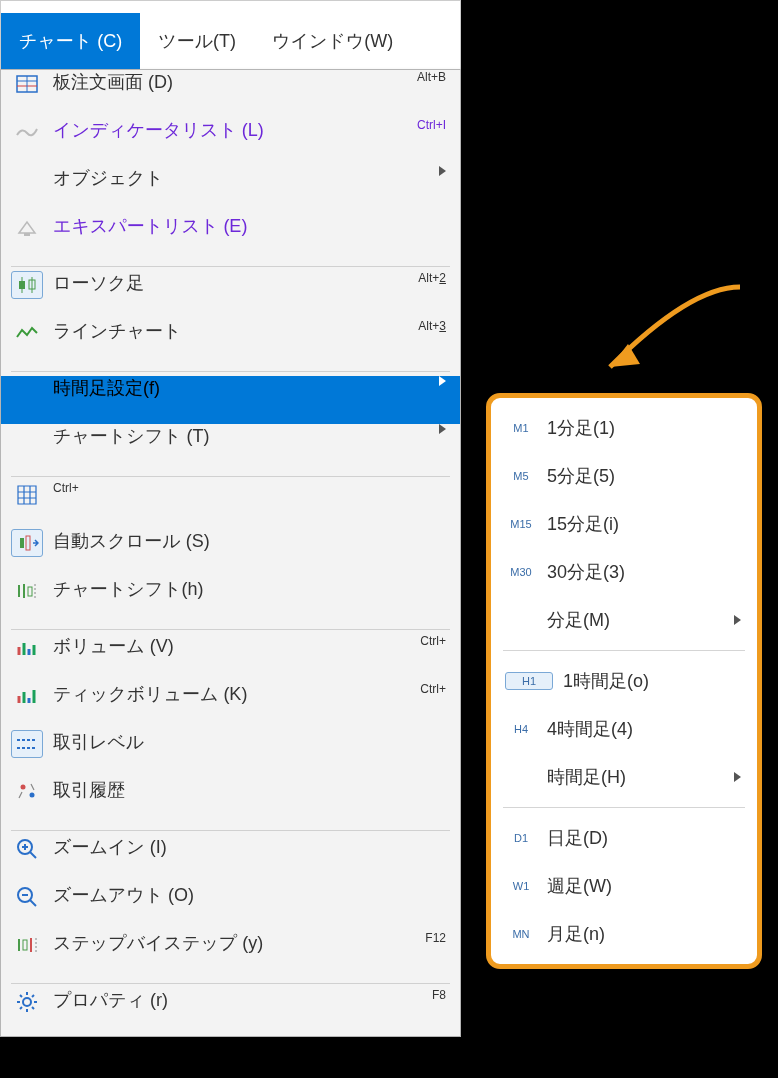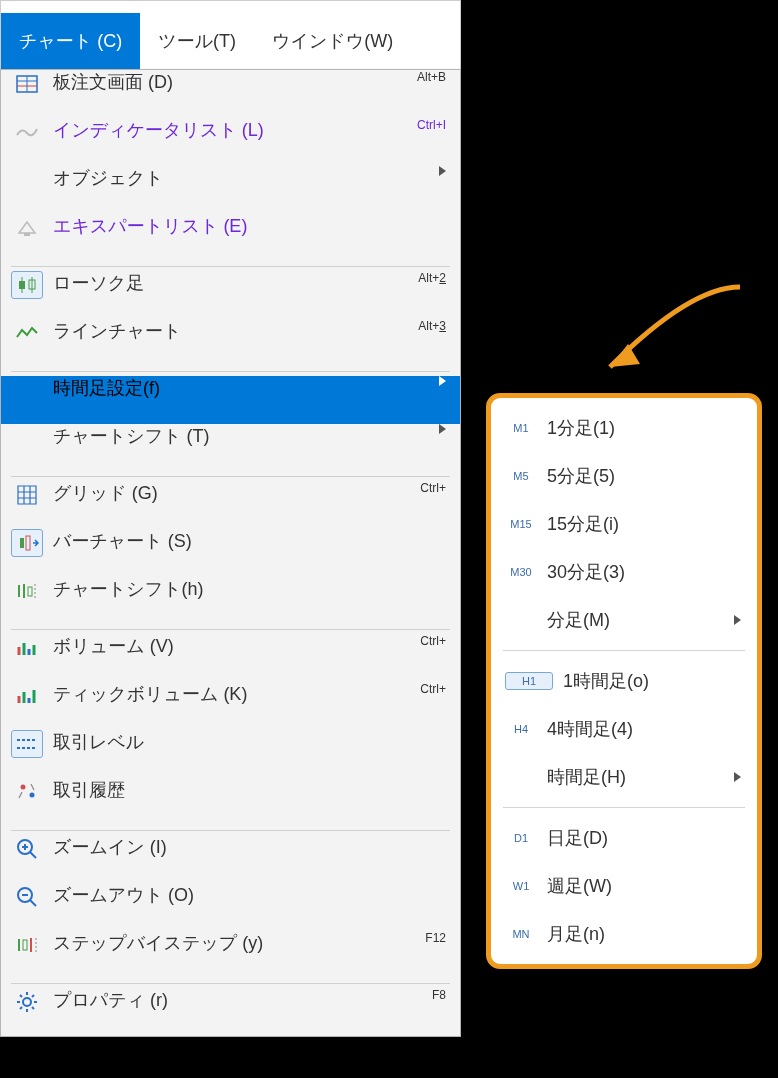--- a/index.html
+++ b/index.html
@@ -205,32 +205,31 @@
       <div class="label">チャートシフト (T)</div>
       <div class="arrow"></div>
     </div>
     <div class="sep"></div>
     <div class="menu-row">
       <div class="icon-slot">
         <svg width="20" height="20">
           <path d="M1,1 h18 v18 h-18 Z M7,1 v18 M13,1 v18 M1,7 h18 M1,13 h18" stroke="#2a6fc9" stroke-width="1.2" fill="none"></path>
         </svg>
       </div>
-      <div class="label">グリッド (G)</div>
       <div class="shortcut">Ctrl+</div>
     </div>
     <div class="menu-row">
       <div class="icon-slot boxed">
         <svg width="24" height="18">
           <rect x="5" y="4" width="4" height="10" fill="#4a9b4a"></rect>
           <rect x="11" y="2" width="4" height="14" fill="none" stroke="#d05050"></rect>
           <path d="M18,9 L23,9 M20,6 L23,9 L20,12" stroke="#2a6fc9" stroke-width="1.5" fill="none"></path>
         </svg>
       </div>
-      <div class="label">バーチャート (S)</div>
+      <div class="label">自動スクロール (S)</div>
     </div>
     <div class="menu-row">
       <div class="icon-slot">
         <svg width="24" height="18">
           <line x1="4" y1="3" x2="4" y2="15" stroke="#4a9b4a" stroke-width="2"></line>
           <line x1="9" y1="2" x2="9" y2="16" stroke="#4a9b4a" stroke-width="2"></line>
           <rect x="13" y="5" width="4" height="9" fill="none" stroke="#4a9b4a"></rect>
           <line x1="20" y1="2" x2="20" y2="16" stroke="#888" stroke-dasharray="2,2"></line>
         </svg>
       </div>

